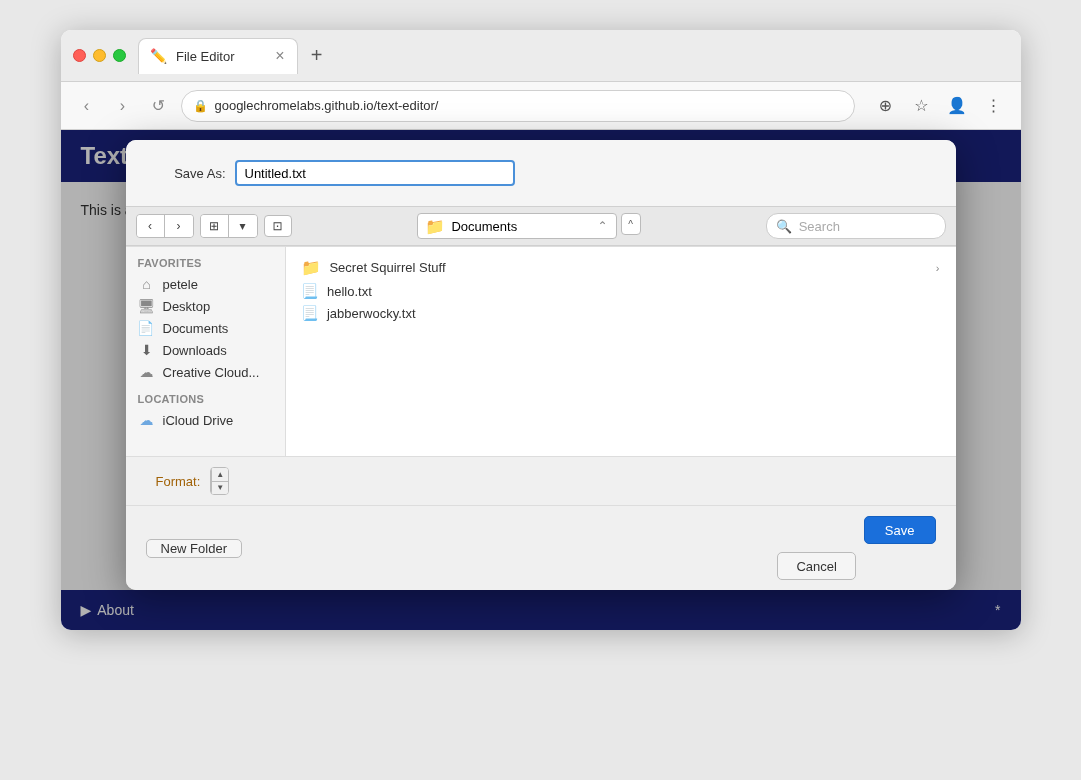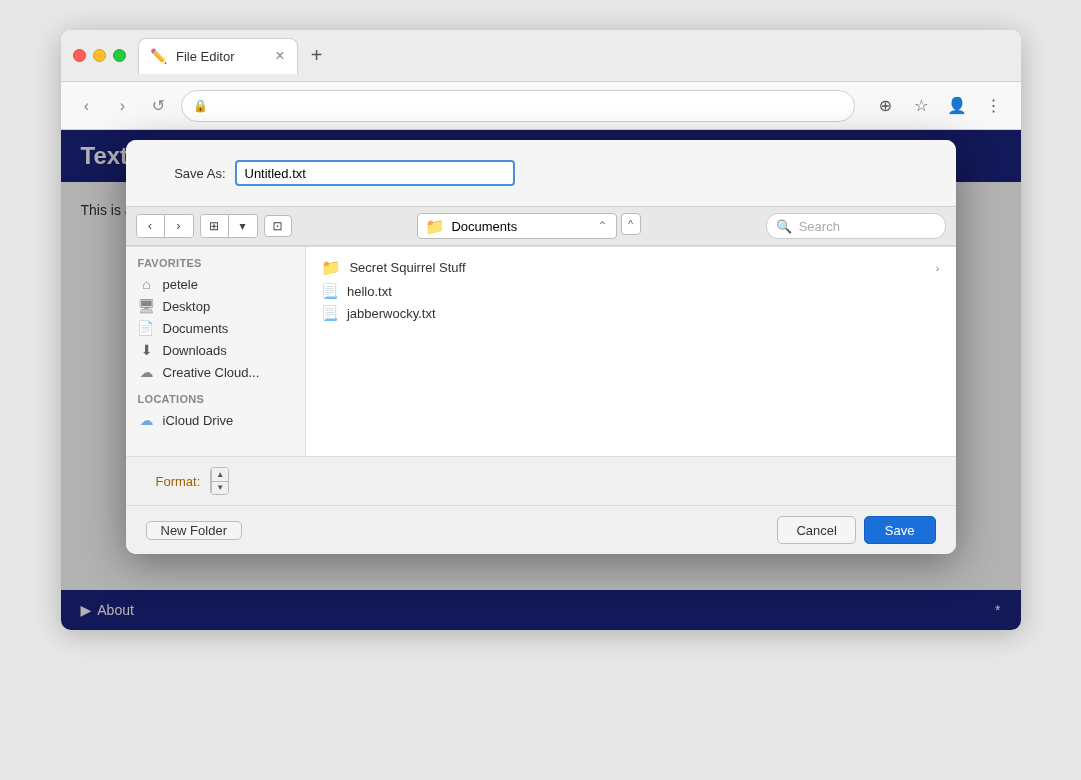--- a/index.html
+++ b/index.html
@@ -299,21 +299,21 @@
     .search-text { font-size: 13px; color: #aaa; }
 
     
     .dialog-browser {
       display: flex;
       background: #fff;
       height: 210px;
       border-top: 1px solid #ddd;
     }
     .sidebar-panel {
-      width: 180px;
+      width: 160px;
       background: #f5f5f5;
       border-right: 1px solid #ddd;
       padding: 10px 0;
       flex-shrink: 0;
     }
     .sidebar-section-label {
       font-size: 11px;
       font-weight: 600;
       color: #888;
       padding: 0 12px 4px;
@@ -429,20 +429,21 @@
     .dialog-actions { display: flex; gap: 8px; }
     .btn-cancel {
       height: 28px;
       padding: 0 18px;
       background: #f5f5f5;
       border: 1px solid #bbb;
       border-radius: 5px;
       font-size: 13px;
       color: #333;
       cursor: pointer;
+      margin-top: 36px;
     }
     .btn-save {
       height: 28px;
       padding: 0 20px;
       background: #1a6fdb;
       border: 1px solid #1560c0;
       border-radius: 5px;
       font-size: 13px;
       color: #fff;
       font-weight: 500;
@@ -491,20 +492,21 @@
       <div class="tab-new">+</div>
     </div>
   </div>
 
   <div class="address-bar">
     <div class="nav-btn">‹</div>
     <div class="nav-btn">›</div>
     <div class="nav-btn">↺</div>
     <div class="address-input">
       <span class="lock-icon">🔒</span>
+      <span class="address-text">googlechromelabs.github.io/text-editor/</span>
     </div>
     <div class="toolbar-icons">
       <div class="toolbar-icon">⊕</div>
       <div class="toolbar-icon">☆</div>
       <div class="toolbar-icon">👤</div>
       <div class="toolbar-icon">⋮</div>
     </div>
   </div>
 
   <div class="page-content">

